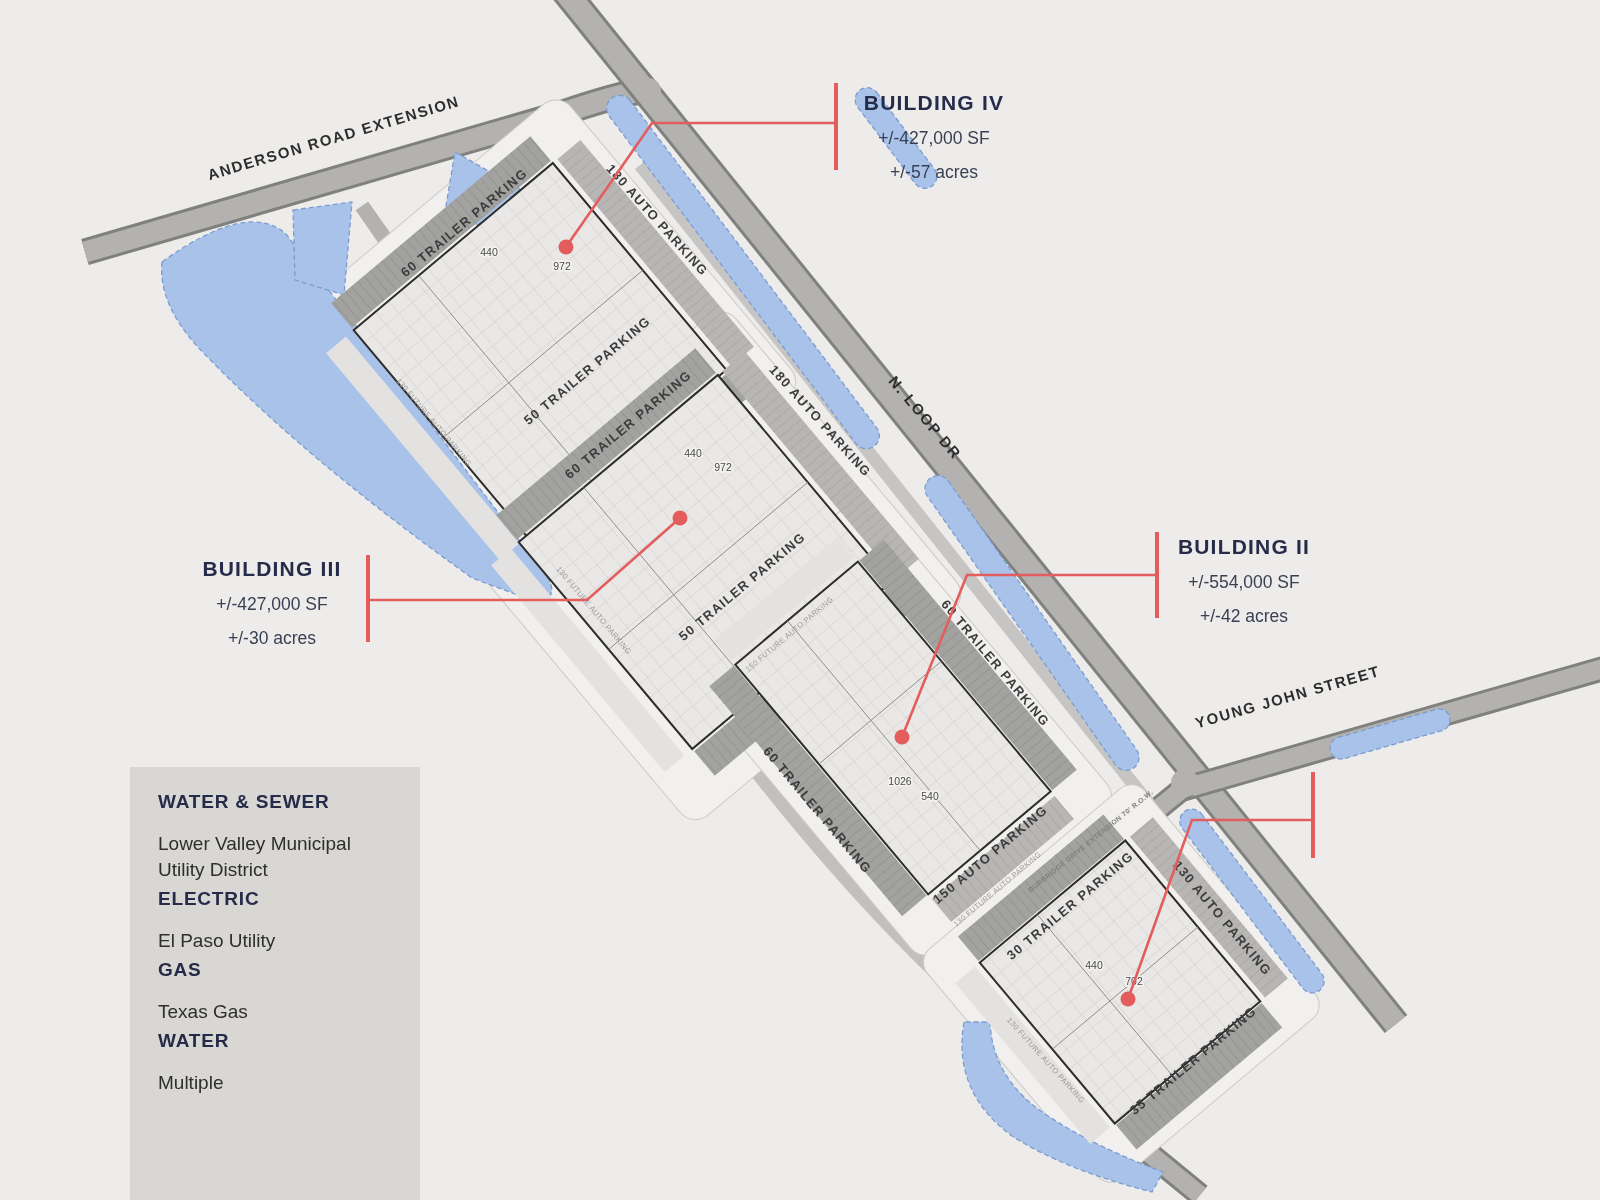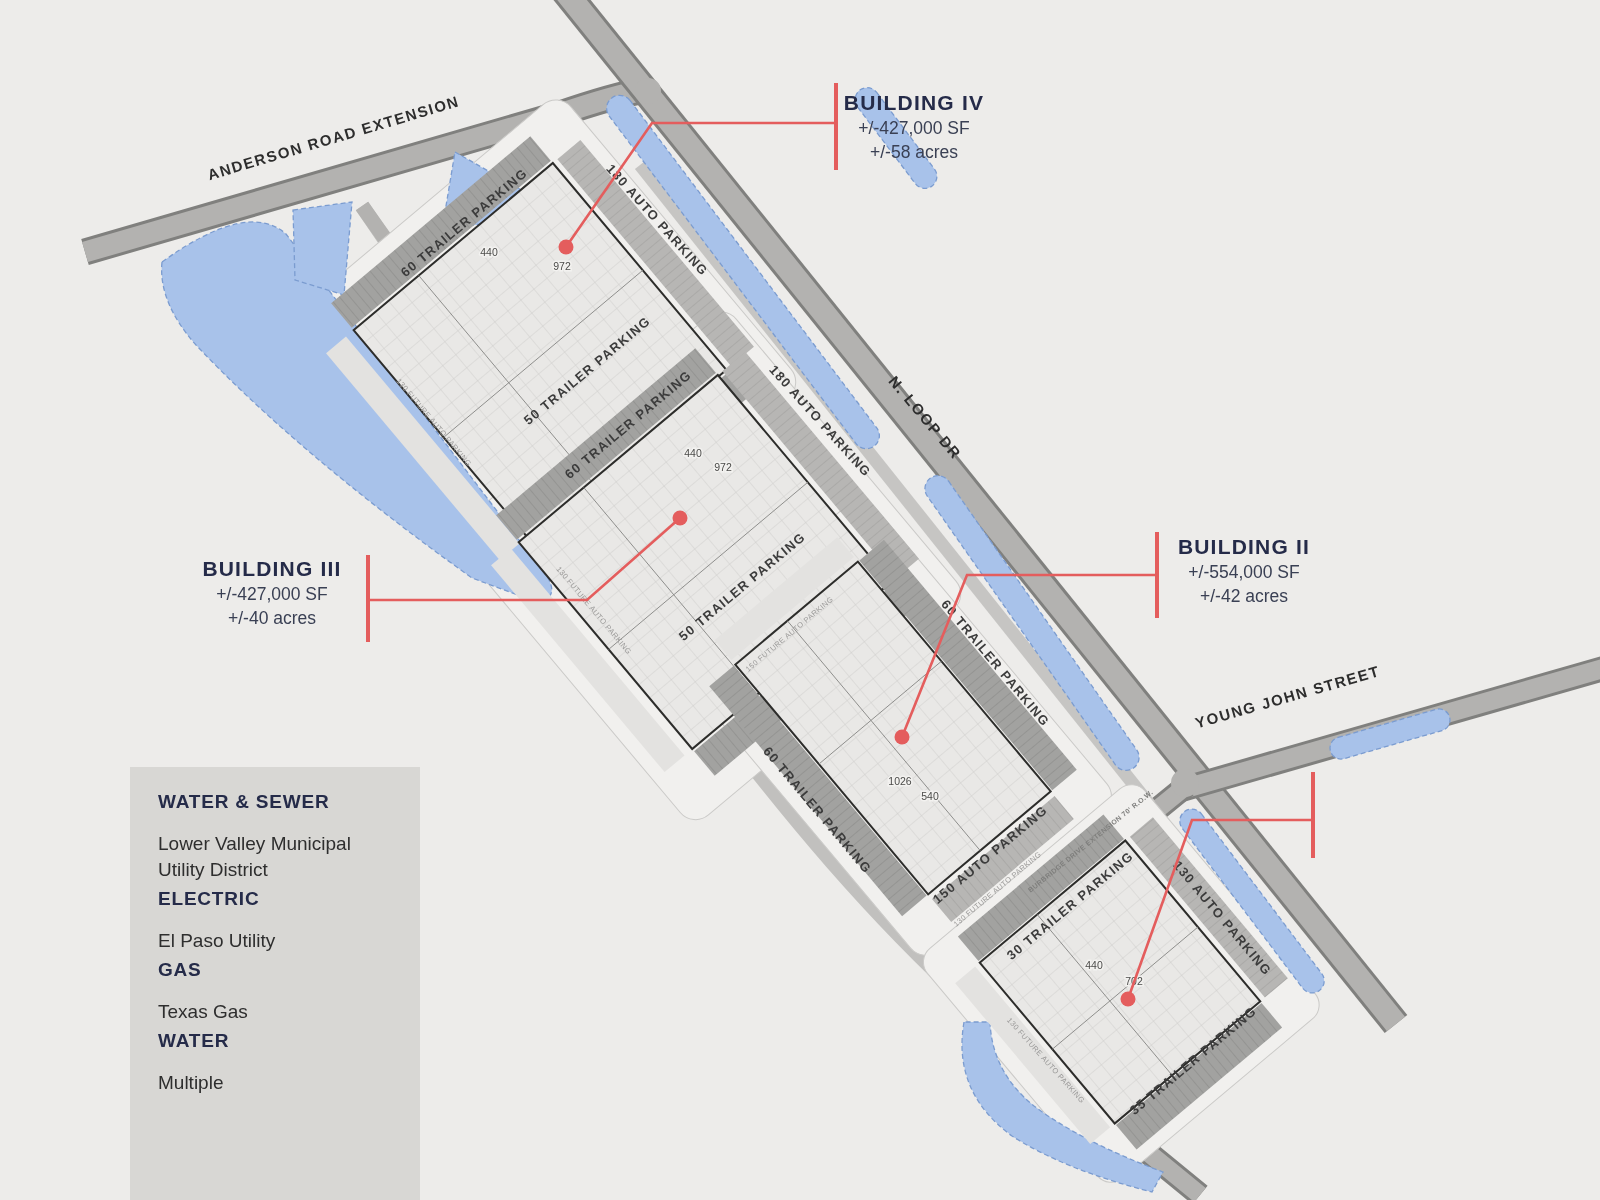--- a/index.html
+++ b/index.html
@@ -6,21 +6,21 @@
   #stage{position:relative;width:1600px;height:1200px;overflow:hidden;
          font-family:"Liberation Sans",sans-serif;background:#edecea;}
   #map{position:absolute;left:0;top:0;}
   .plabel{font-weight:bold;font-size:13px;letter-spacing:1.3px;fill:#3c3c3c;}
   .flabel{font-size:7.5px;letter-spacing:.4px;fill:#9a9998;}
   .dim{font-size:10.5px;fill:#4b4b49;stroke:#f3f2f0;stroke-width:3px;paint-order:stroke;}
   .rlabel{font-weight:bold;font-size:15px;letter-spacing:1.6px;fill:#2d2d2d;}
   .rlabel-sm{font-weight:bold;font-size:7px;letter-spacing:.4px;fill:#7e7e7c;}
   .callout{position:absolute;width:220px;text-align:center;}
   .co-title{font-weight:bold;font-size:21px;letter-spacing:1.2px;color:#252b49;line-height:25px;}
-  .co-line{font-size:17.5px;color:#3a4054;line-height:22px;margin-top:2px;}
+  .co-line{font-size:17.5px;color:#3a4054;line-height:22px;margin-top:12px;}
   #infobox{position:absolute;left:130px;top:767px;width:290px;height:496px;
            background:#d8d7d4;box-sizing:border-box;padding:24px 24px 0 28px;}
   .ib-label{font-weight:bold;font-size:19px;letter-spacing:.8px;color:#252b49;margin-top:5px;}
   .ib-label:first-child{margin-top:0;}
   .ib-value{font-size:19px;color:#2e2e2e;line-height:26px;margin-top:18px;}
 </style>
 </head>
 <body>
 
 <div id="stage">
@@ -187,29 +187,29 @@
     <path d="M1313,820 H1192 L1128,999" stroke-width="2.6"></path>
   </g>
   <g fill="#e45d5d">
     <circle cx="566" cy="247" r="7.5"></circle>
     <circle cx="680" cy="518" r="7.5"></circle>
     <circle cx="902" cy="737" r="7.5"></circle>
     <circle cx="1128" cy="999" r="7.5"></circle>
   </g>
 </svg>
 
-<div class="callout" style="left:804px;top:90px;">
+<div class="callout" style="left:824px;top:90px;">
   <div class="co-title">BUILDING IV</div>
   <div class="co-line">+/-427,000 SF</div>
-  <div class="co-line">+/-58 acres</div>
+  <div class="co-line">+/-57 acres</div>
 </div>
 <div class="callout" style="left:162px;top:556px;">
   <div class="co-title">BUILDING III</div>
   <div class="co-line">+/-427,000 SF</div>
-  <div class="co-line">+/-40 acres</div>
+  <div class="co-line">+/-30 acres</div>
 </div>
 <div class="callout" style="left:1134px;top:534px;">
   <div class="co-title">BUILDING II</div>
   <div class="co-line">+/-554,000 SF</div>
   <div class="co-line">+/-42 acres</div>
 </div>
 
 <div id="infobox">
   <div class="ib-label">WATER &amp; SEWER</div>
   <div class="ib-value">Lower Valley Municipal Utility District</div>

